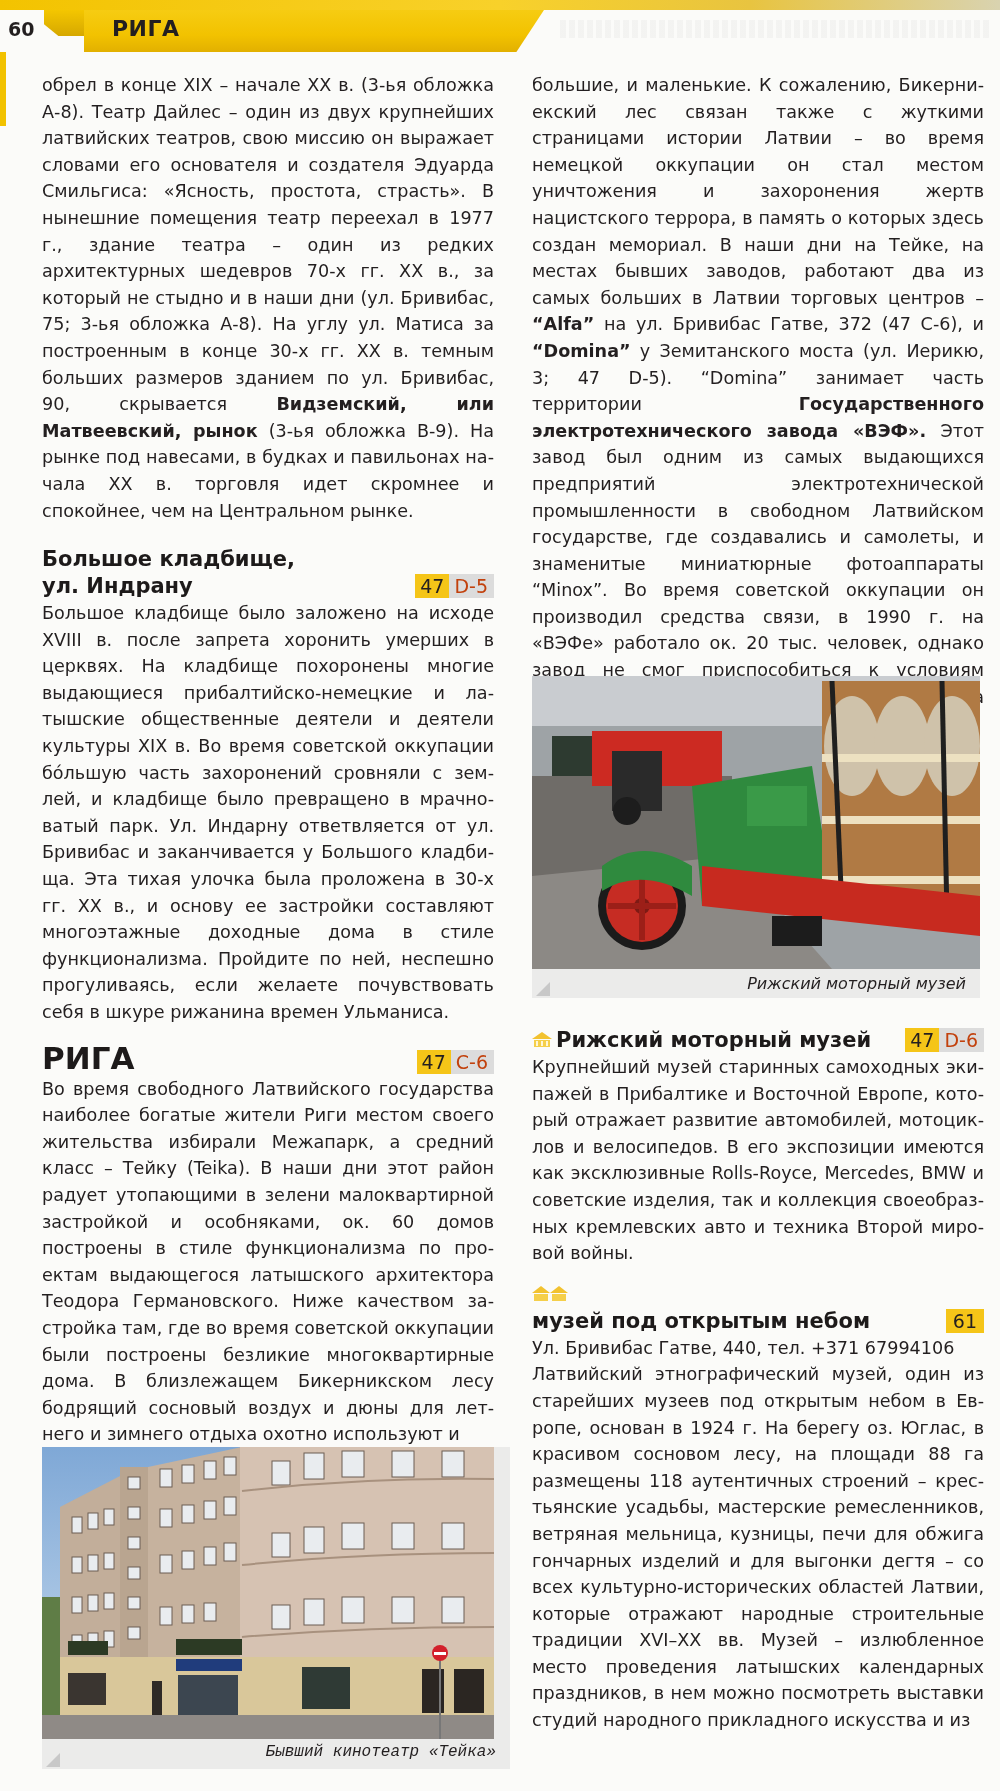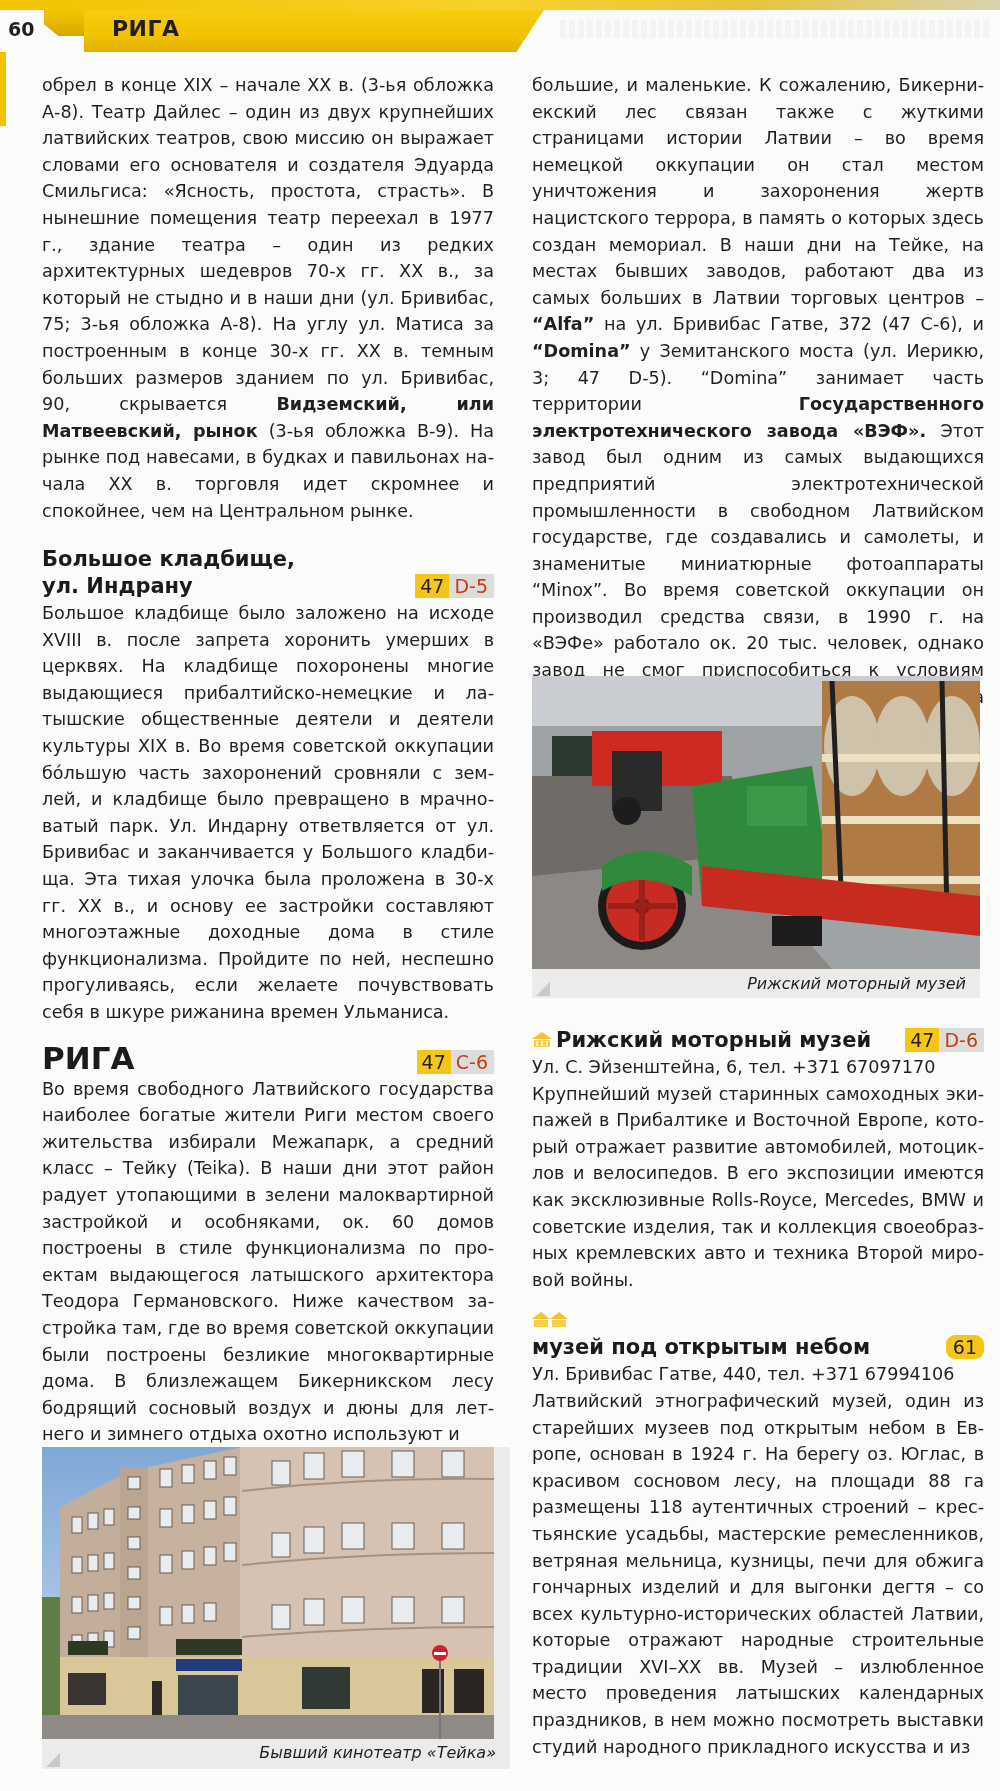--- a/index.html
+++ b/index.html
@@ -54,21 +54,21 @@
   }
   h1.district {
     margin: 0; font-size: 31px; line-height: 36px; font-weight: bold; position: relative; color: #1d1a1a;
   }
   .ref {
     position: absolute; right: 0; bottom: 2px; display: flex; font-weight: normal;
     font-size: 19px; line-height: 24px;
   }
   .ref .map-page { background: #f5c518; padding: 0 5px; font-weight: normal; color: #231f20; }
   .ref .map-grid { background: #dcdcdc; padding: 0 6px 0 5px; color: #c2410c; }
-  .ref.solo .map-page { padding: 0 7px; border-radius: 9px; }
+  .ref.solo .map-page { padding: 0 7px; }
   .address { font-size: 17.6px; line-height: 26.6px; margin: 0; }
   .icon-museum {
     display: inline-block; width: 20px; height: 16px; margin-right: 4px; vertical-align: -1px;
   }
   .figure { position: relative; background: #ebebea; }
   .photo { position: absolute; overflow: hidden; }
   .caption {
     position: absolute; right: 14px; font-style: italic; font-size: 16px; color: #231f20;
   }
   .fig-corner {
@@ -109,21 +109,21 @@
   <h1 class="district">
     <span>РИГА</span>
     <span class="ref">
       <span class="map-page">47</span>
       <span class="map-grid">C-6</span>
     </span>
   </h1>
   <p class="body">Во время свободного Латвийского государства наиболее богатые жители Риги местом свое­го жительства избирали Межапарк, а средний класс – Тейку (Teika). В наши дни этот район радует утопающими в зелени малоквартир­ной застройкой и особняками, ок. 60 домов построены в стиле функционализма по про­ектам выдающегося латышского архитектора Теодора Германовского. Ниже качеством за­стройка там, где во время советской оккупа­ции были построены безликие многоквартир­ные дома. В близлежащем Бикерникском лесу бодрящий сосновый воздух и дюны для лет­него и зимнего отдыха охотно используют и</p>
 </div>
 
-<div class="figure" style="position:absolute; left:42px; top:1447px; width:468px; height:322px;">
+<div class="figure" style="position:absolute; left:42px; top:1447px; width:468px; height:322px;font-family:Liberation Mono, monospace;">
   <div class="photo" style="left:0; top:0; width:452px; height:292px;">
     <svg width="452" height="292" viewBox="0 0 452 292">
       <defs>
         <linearGradient id="sky" x1="0" y1="0" x2="0" y2="1">
           <stop offset="0" stop-color="#7fa8d6"></stop>
             <stop offset="1" stop-color="#c9dcef"></stop>
         </linearGradient>
       </defs>
       <rect width="452" height="292" fill="url(#sky)"></rect>
       <rect x="0" y="150" width="20" height="120" fill="#5f7d46"></rect>
@@ -278,21 +278,20 @@
             <rect x="9" y="9" width="2" height="5"></rect>
             <rect x="14" y="9" width="2" height="5"></rect>
           </g>
         </svg>
     </span><span>Рижский моторный музей</span>
     <span class="ref">
       <span class="map-page">47</span>
       <span class="map-grid">D-6</span>
     </span>
   </h2>
-  <p class="address">Ул. С. Эйзенштейна, 6, тел. +371 67097170</p>
   <p class="body">Крупнейший музей старинных самоходных эки­пажей в Прибалтике и Восточной Европе, кото­рый отражает развитие автомобилей, мотоцик­лов и велосипедов. В его экспозиции имеются как эксклюзивные Rolls-Royce, Mercedes, BMW и советские изделия, так и коллекция своеобраз­ных кремлевских авто и техника Второй миро­вой войны.</p>
 
   <div style="height:14px"></div>
 
   <h2 class="entry">
     <span class="icon-museum" style="width:36px;">
       <svg width="36" height="16" viewBox="0 0 36 16">
           <g>
             <polygon points="9,0 18,7 0,7" fill="#f2c230"></polygon>
             <rect x="2" y="8" width="14" height="7" fill="#f5cf4a"></rect>

